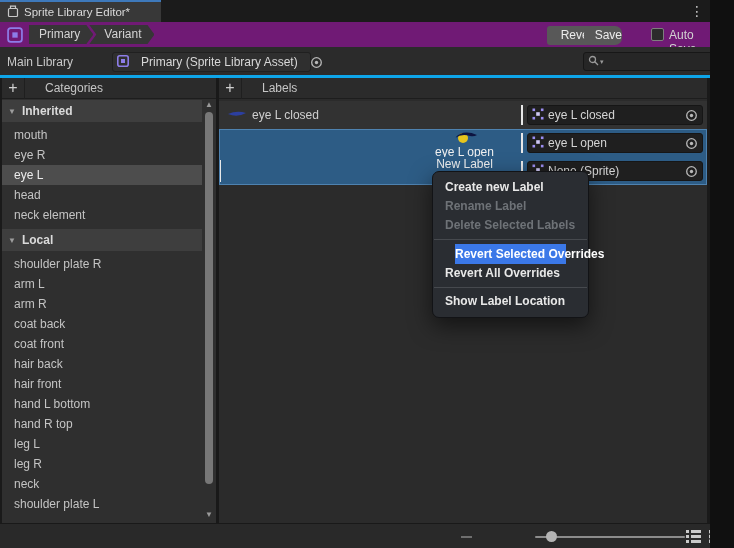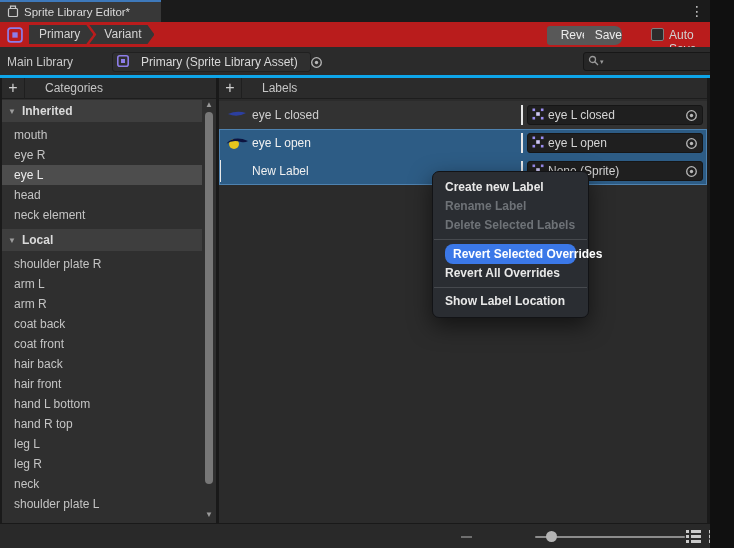--- a/index.html
+++ b/index.html
@@ -12,21 +12,21 @@
   }
   
   .tabstrip { position:absolute; left:0; top:0; right:0; height:22px; background:#1b1b1b; }
   .tab {
     position:absolute; left:0; top:0; width:161px; height:22px;
     background:#383838; border-top:2px solid #3e79bb;
     display:flex; align-items:center; gap:5px; padding:0 7px; color:#dadada; font-size:11.5px;
   }
   .kebab { position:absolute; right:6px; top:2px; font-size:14px; color:#c6c6c6; cursor:pointer; line-height:18px; }
   
-  .toolbar { position:absolute; left:0; top:22px; right:0; height:25px; background:#b91c1c; }
+  .toolbar { position:absolute; left:0; top:22px; right:0; height:25px; background:#701a75; }
   .crumbbar { position:absolute; left:7px; top:3px; height:19px; display:flex; align-items:center; }
   .crumb-icon { margin-right:6px; display:flex; }
   .crumb {
     height:19px; line-height:19px; background:#363636; color:#d4d4d4; position:relative;
     padding:0 13px 0 10px; margin-right:-4px;
     clip-path:polygon(0 0, calc(100% - 7px) 0, 100% 50%, calc(100% - 7px) 100%, 0 100%);
   }
   .crumb + .crumb {
     padding-left:15px;
     clip-path:polygon(0 0, calc(100% - 7px) 0, 100% 50%, calc(100% - 7px) 100%, 0 100%, 7px 50%);
@@ -85,21 +85,21 @@
   .cat-item.selected { background:#4d4d4d; color:#ececec; }
   .cat-scrollbar { position:absolute; right:1px; top:22px; bottom:2px; width:12px; }
   .scroll-arrow { position:absolute; left:0; width:12px; text-align:center; font-size:8px; color:#9a9a9a; cursor:pointer; }
   .scroll-up { top:0; }
   .scroll-down { bottom:2px; }
   .scroll-thumb { position:absolute; left:2px; top:12px; width:8px; height:372px; background:#777777; border-radius:4px; cursor:pointer; }
   
   .labels-list { position:absolute; left:0; right:0; top:21px; bottom:0; padding-top:2px; }
   .label-row { position:relative; height:28px; display:flex; align-items:center; cursor:pointer; }
   .label-row.alt { background:#323232; }
-  .label-row.sel { background:#2d5c85; }
+  .label-row.sel { background:#2d5c85;flex-direction:column; }
   .label-row .thumb { width:24px; margin-left:6px; display:flex; justify-content:center; }
   .label-row .lname { margin-left:3px; color:#cfcfcf; white-space:nowrap; }
   .label-row.sel .lname { color:#f0f0f0; }
   .row-override-left { position:absolute; left:0; top:3px; width:2px; height:22px; background:#e8e8e8; }
   .field-override { position:absolute; left:302px; top:4px; width:2px; height:20px; background:#e8e8e8; }
   .sprite-field {
     position:absolute; left:308px; right:4px; top:4px; height:20px;
     background:#1f1f1f; border:1px solid #161616; border-radius:3px;
     display:flex; align-items:center; gap:4px; padding:0 4px; cursor:pointer;
   }
@@ -112,21 +112,21 @@
   .ctx-menu {
     position:absolute; left:432px; top:171px; width:157px; z-index:10;
     background:#2a2d32; border:1px solid #121316; border-radius:7px;
     padding:6px 0; box-shadow:0 8px 22px rgba(0,0,0,0.55);
   }
   .ctx-item {
     height:19px; line-height:19px; padding:0 12px; font-weight:700; color:#e8e8e8;
     font-size:12px; white-space:nowrap; cursor:pointer;
   }
   .ctx-item.disabled { color:#6e7277; cursor:default; }
-  .ctx-item.hl { background:#3b78e8; color:#ffffff; margin:0 12px; padding:0 8px; border-radius:8px; height:20px; line-height:20px; }
+  .ctx-item.hl { background:#3b78e8; color:#ffffff; margin:0 22px; padding:0 0; border-radius:0; height:20px; line-height:20px; }
   .ctx-sep { height:1px; background:#46494e; margin:4px 1px; }
   
   .bottombar { position:absolute; left:0; right:0; top:523px; height:25px; background:#292929; border-top:1px solid #191919; }
   .slider-dash { position:absolute; left:461px; top:12px; width:11px; height:2px; background:#6e6e6e; }
   .slider-track { position:absolute; left:535px; top:12px; width:150px; height:2px; background:#8c8c8c; border-radius:1px; cursor:pointer; }
   .slider-thumb { position:absolute; left:546px; top:7px; width:11px; height:11px; border-radius:50%; background:#b4b4b4; cursor:pointer; }
   .view-icon { position:absolute; top:6px; display:flex; cursor:pointer; }
   .view-list { left:686px; }
   .view-grid { left:709px; }
 </style>

